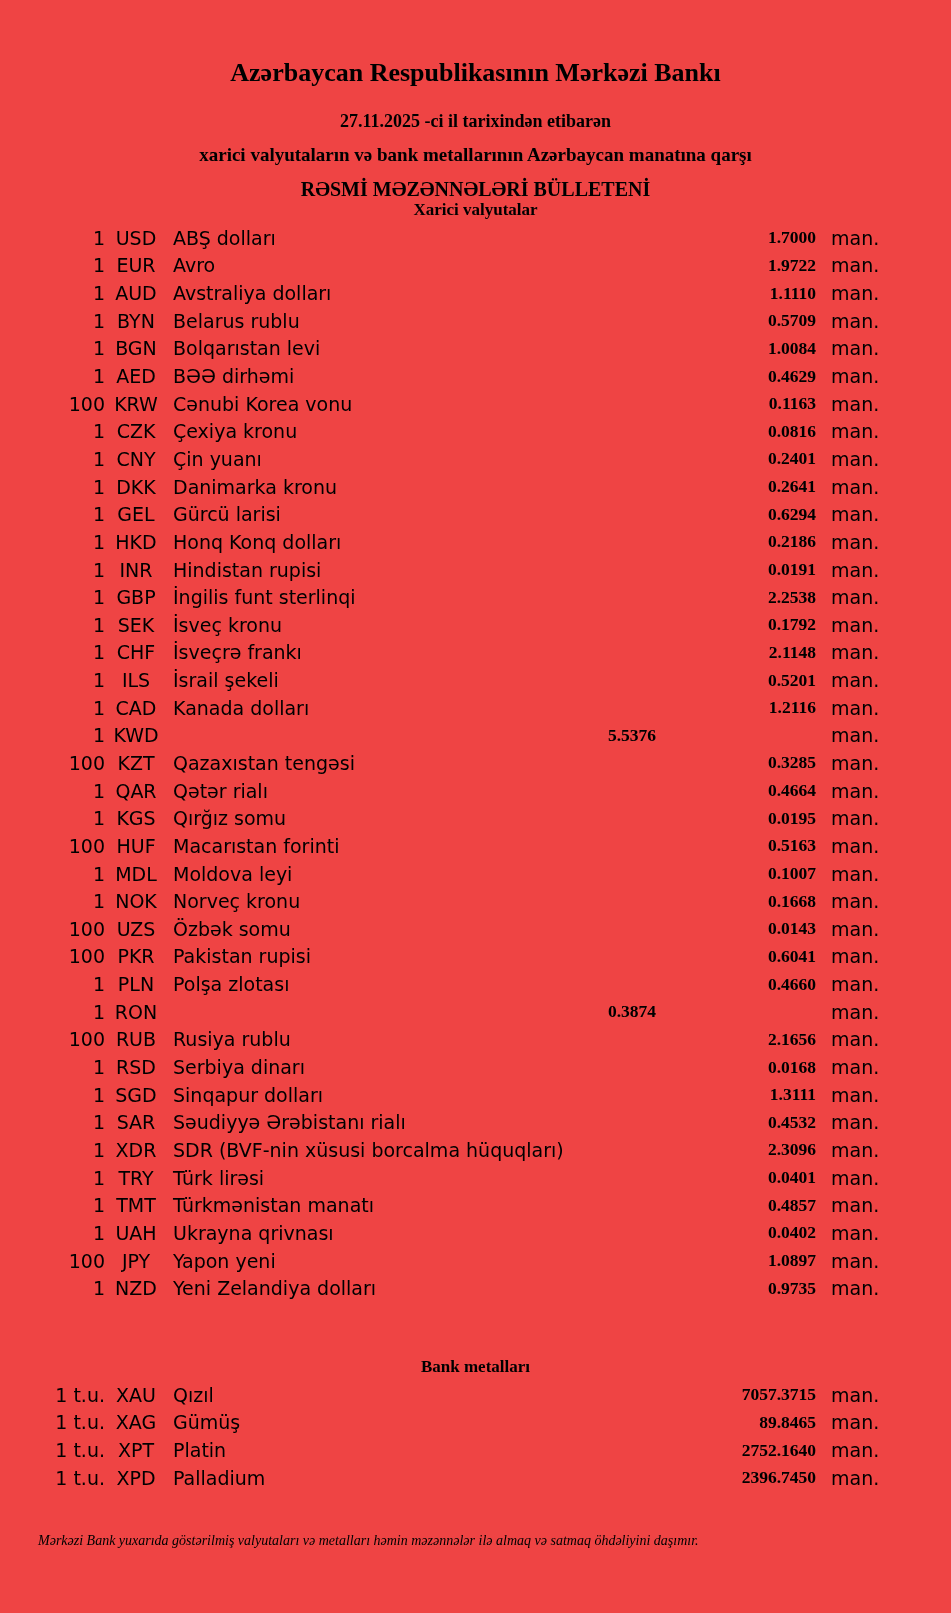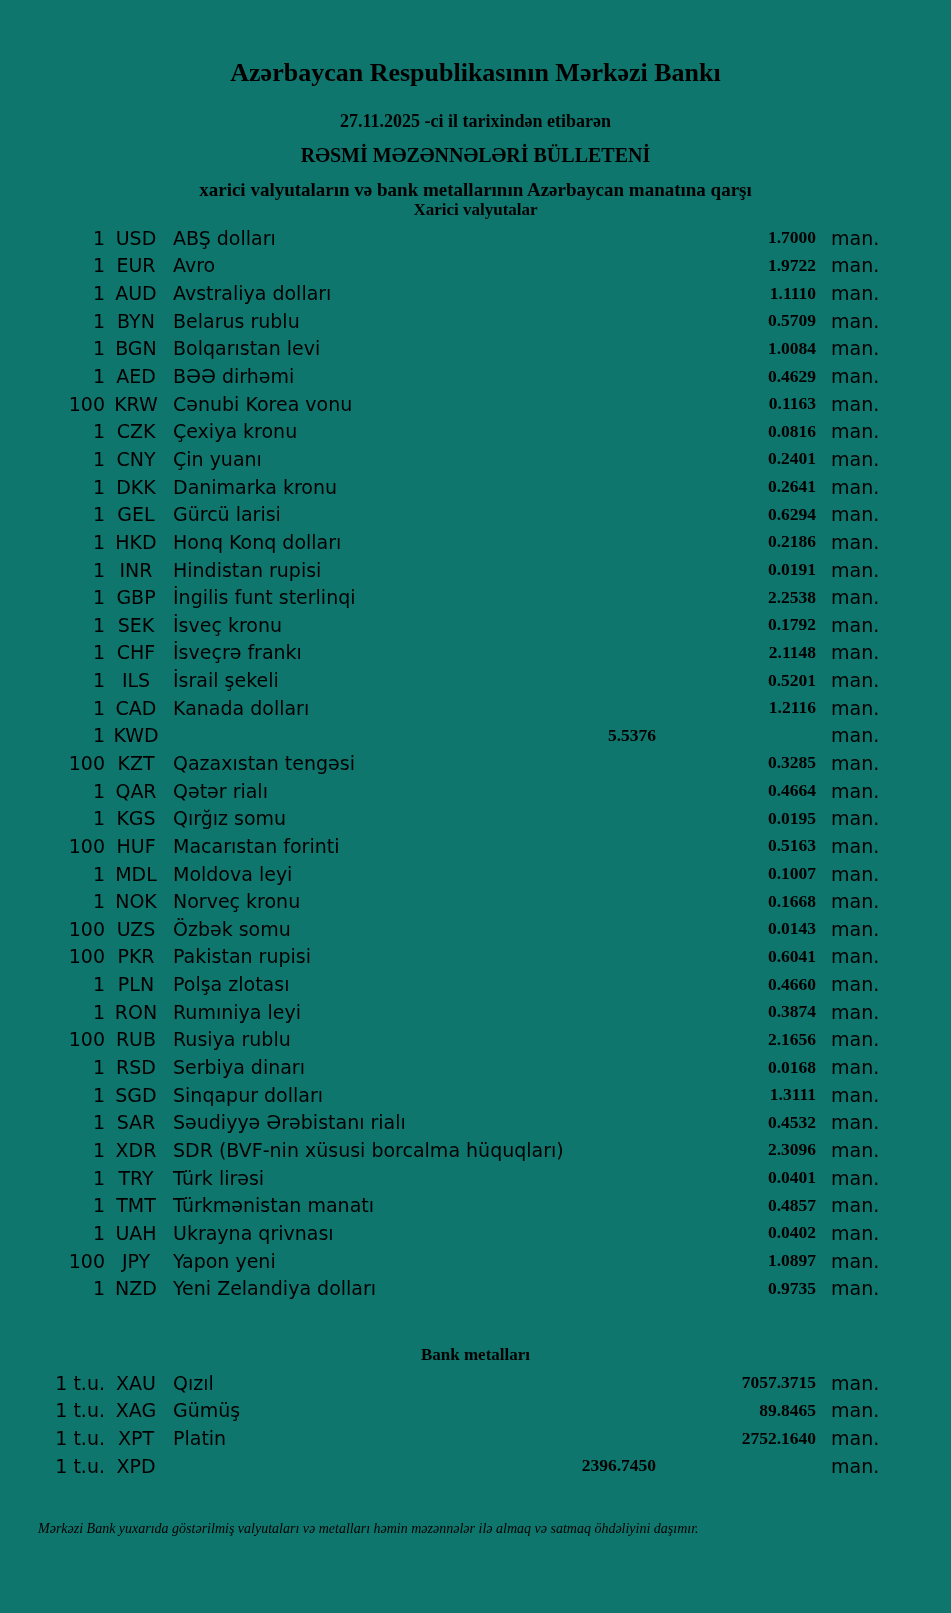--- a/index.html
+++ b/index.html
@@ -1,38 +1,38 @@
 <!DOCTYPE html>
 <html><head>
 <meta charset="utf-8">
 <style>
   html, body { margin: 0; padding: 0; background: #ffffff; }
   .doc {
     position: relative;
     width: 951px;
     height: 1613px;
-    background: #0f766e;
+    background: #ef4444;
     color: #000000;
     font-family: "DejaVu Sans", sans-serif;
     overflow: hidden;
   }
   .hdr { text-align: center; font-family: "Liberation Serif", serif; font-weight: bold; }
   .bank-title   { padding-top: 58px; font-size: 26px; line-height: 30px; }
   .date-line    { margin-top: 23px; font-size: 18px; line-height: 20px; text-align: center; }
   .subtitle     { margin-top: 13px; font-size: 19px; line-height: 21px; }
   .bulletin     { margin-top: 13px; font-size: 20px; line-height: 22px; }
   .section-title {
     text-align: center;
     font-family: "Liberation Serif", serif;
     font-weight: bold;
     font-size: 17px;
     line-height: 19px;
   }
   .st-currencies { }
-  .st-metals     { margin-top: 43px; }
+  .st-metals     { margin-top: 55px; }
   .table { margin-top: 5px; }
   .row {
     display: grid;
     grid-template-columns: 105px 62px 489px 160px 15px 120px;
     height: 27.65px;
     align-items: center;
   }
   .cell-qty  { text-align: right;  font-size: 19px; white-space: nowrap; }
   .cell-code { text-align: center; font-size: 19px; white-space: nowrap; }
   .cell-name { text-align: left;   font-size: 19px; padding-left: 6px; white-space: nowrap; }
@@ -53,22 +53,22 @@
     line-height: 21px;
   }
 </style>
 </head>
 <body>
 
 <div class="doc">
 
   <div class="hdr bank-title">Azərbaycan Respublikasının Mərkəzi Bankı</div>
   <div class="hdr date-line">27.11.2025 -ci il tarixindən etibarən</div>
+  <div class="hdr subtitle">xarici valyutaların və bank metallarının Azərbaycan manatına qarşı</div>
   <div class="hdr bulletin">RƏSMİ MƏZƏNNƏLƏRİ BÜLLETENİ</div>
-  <div class="hdr subtitle">xarici valyutaların və bank metallarının Azərbaycan manatına qarşı</div>
 
   <div class="section-title st-currencies">Xarici valyutalar</div>
   <div class="table" id="currencies-table">
       <div class="row">
         <span class="cell-qty">1</span>
         <span class="cell-code">USD</span>
         <span class="cell-name">ABŞ dolları</span>
         <span class="cell-rate">1.7000</span>
         <span class="cell-unit">man.</span>
       </div>
@@ -256,21 +256,20 @@
       <div class="row">
         <span class="cell-qty">1</span>
         <span class="cell-code">PLN</span>
         <span class="cell-name">Polşa zlotası</span>
         <span class="cell-rate">0.4660</span>
         <span class="cell-unit">man.</span>
       </div>
       <div class="row">
         <span class="cell-qty">1</span>
         <span class="cell-code">RON</span>
-        <span class="cell-name">Rumıniya leyi</span>
         <span class="cell-rate">0.3874</span>
         <span class="cell-unit">man.</span>
       </div>
       <div class="row">
         <span class="cell-qty">100</span>
         <span class="cell-code">RUB</span>
         <span class="cell-name">Rusiya rublu</span>
         <span class="cell-rate">2.1656</span>
         <span class="cell-unit">man.</span>
       </div>
@@ -358,20 +357,21 @@
       <div class="row">
         <span class="cell-qty">1 t.u.</span>
         <span class="cell-code">XPT</span>
         <span class="cell-name">Platin</span>
         <span class="cell-rate">2752.1640</span>
         <span class="cell-unit">man.</span>
       </div>
       <div class="row">
         <span class="cell-qty">1 t.u.</span>
         <span class="cell-code">XPD</span>
+        <span class="cell-name">Palladium</span>
         <span class="cell-rate">2396.7450</span>
         <span class="cell-unit">man.</span>
       </div>
     </div>
 
   <div class="footer-note">Mərkəzi Bank yuxarıda göstərilmiş valyutaları və metalları həmin məzənnələr ilə almaq və satmaq öhdəliyini daşımır.</div>
 
 </div>
 
 </body></html>

